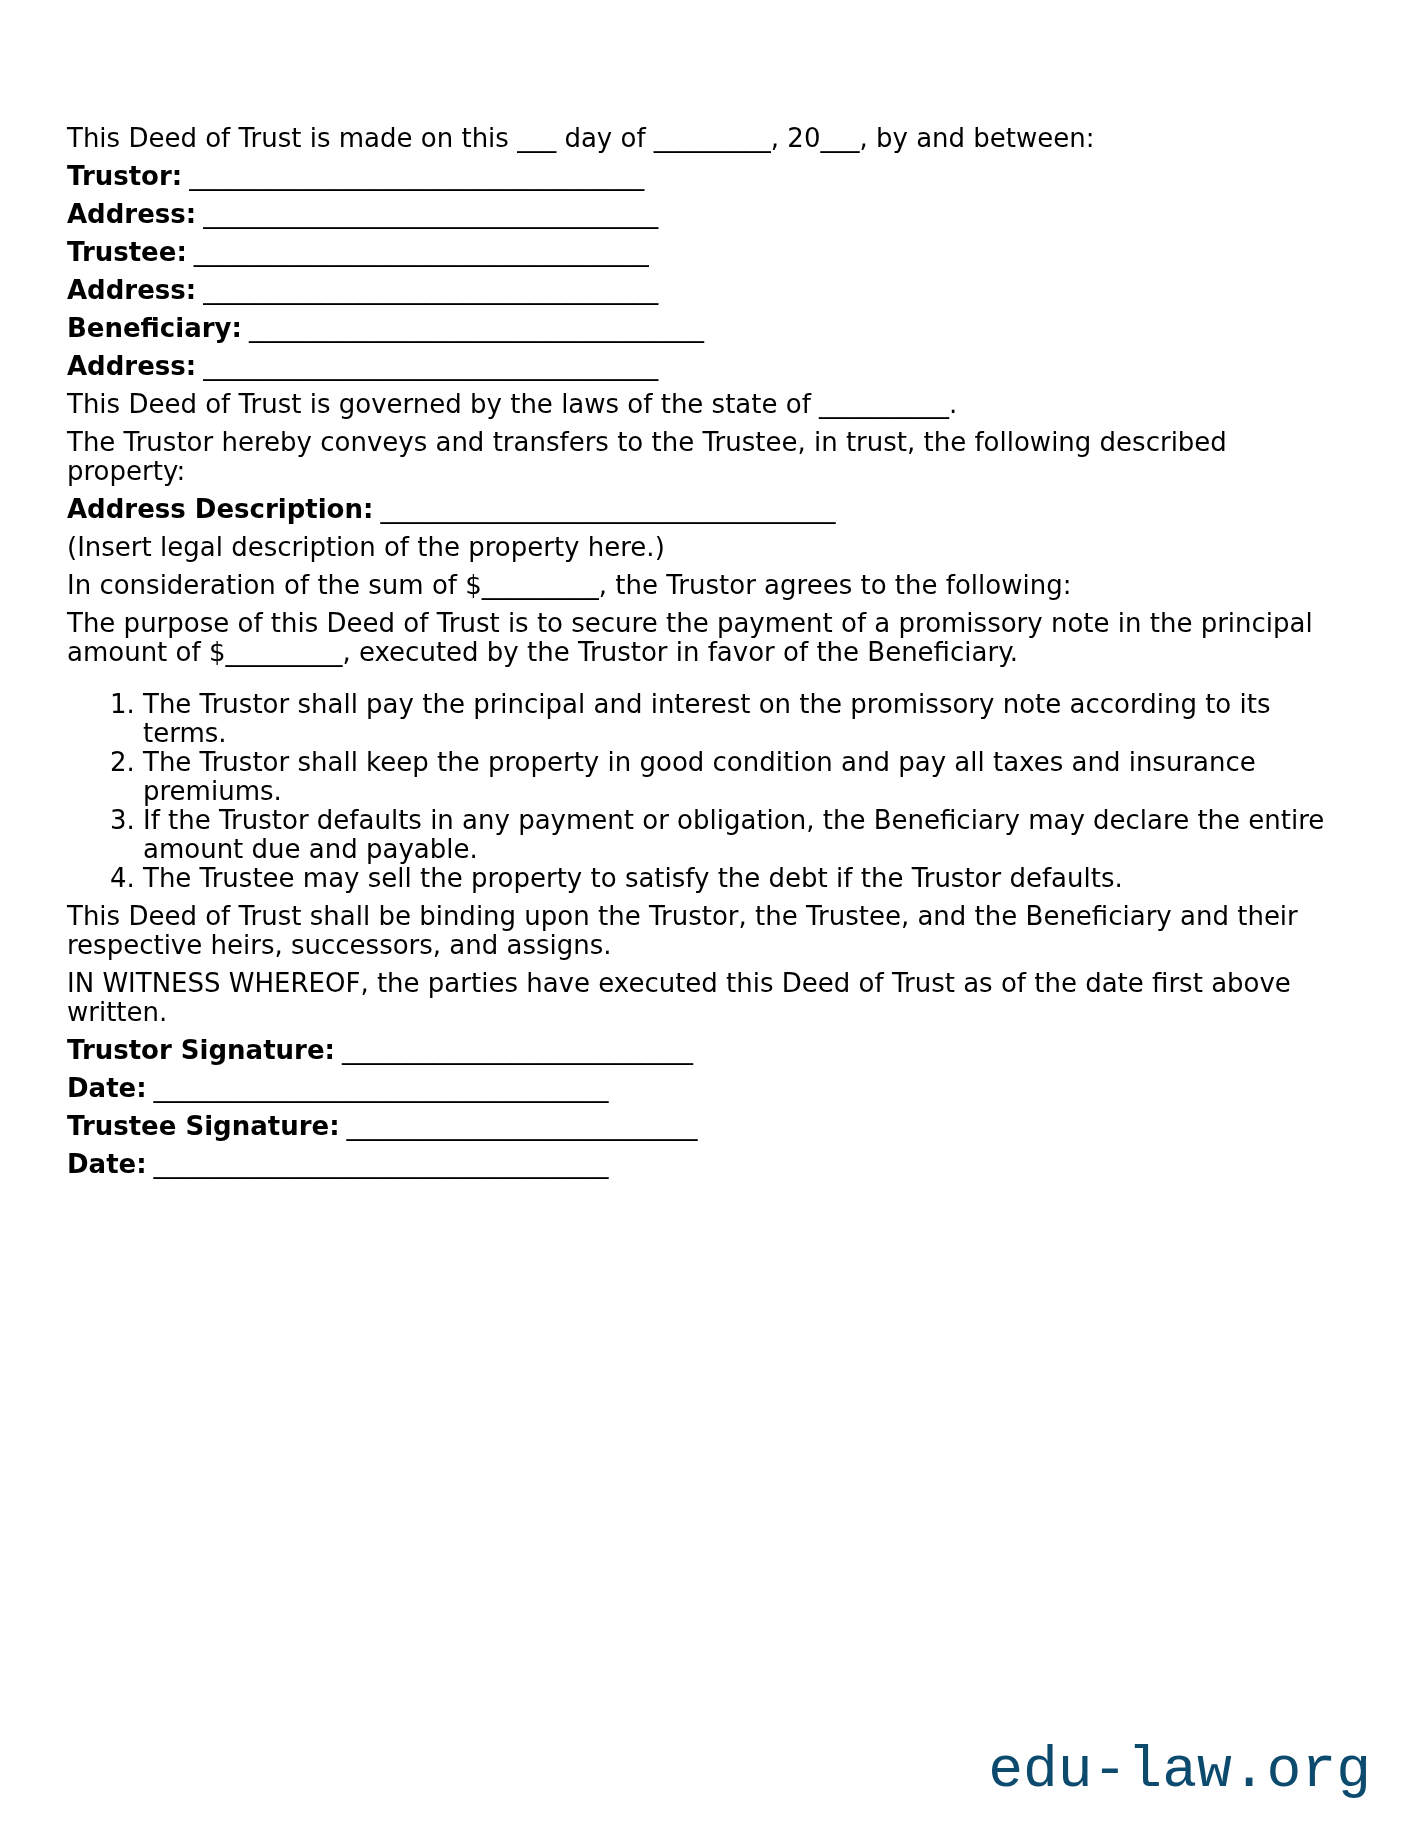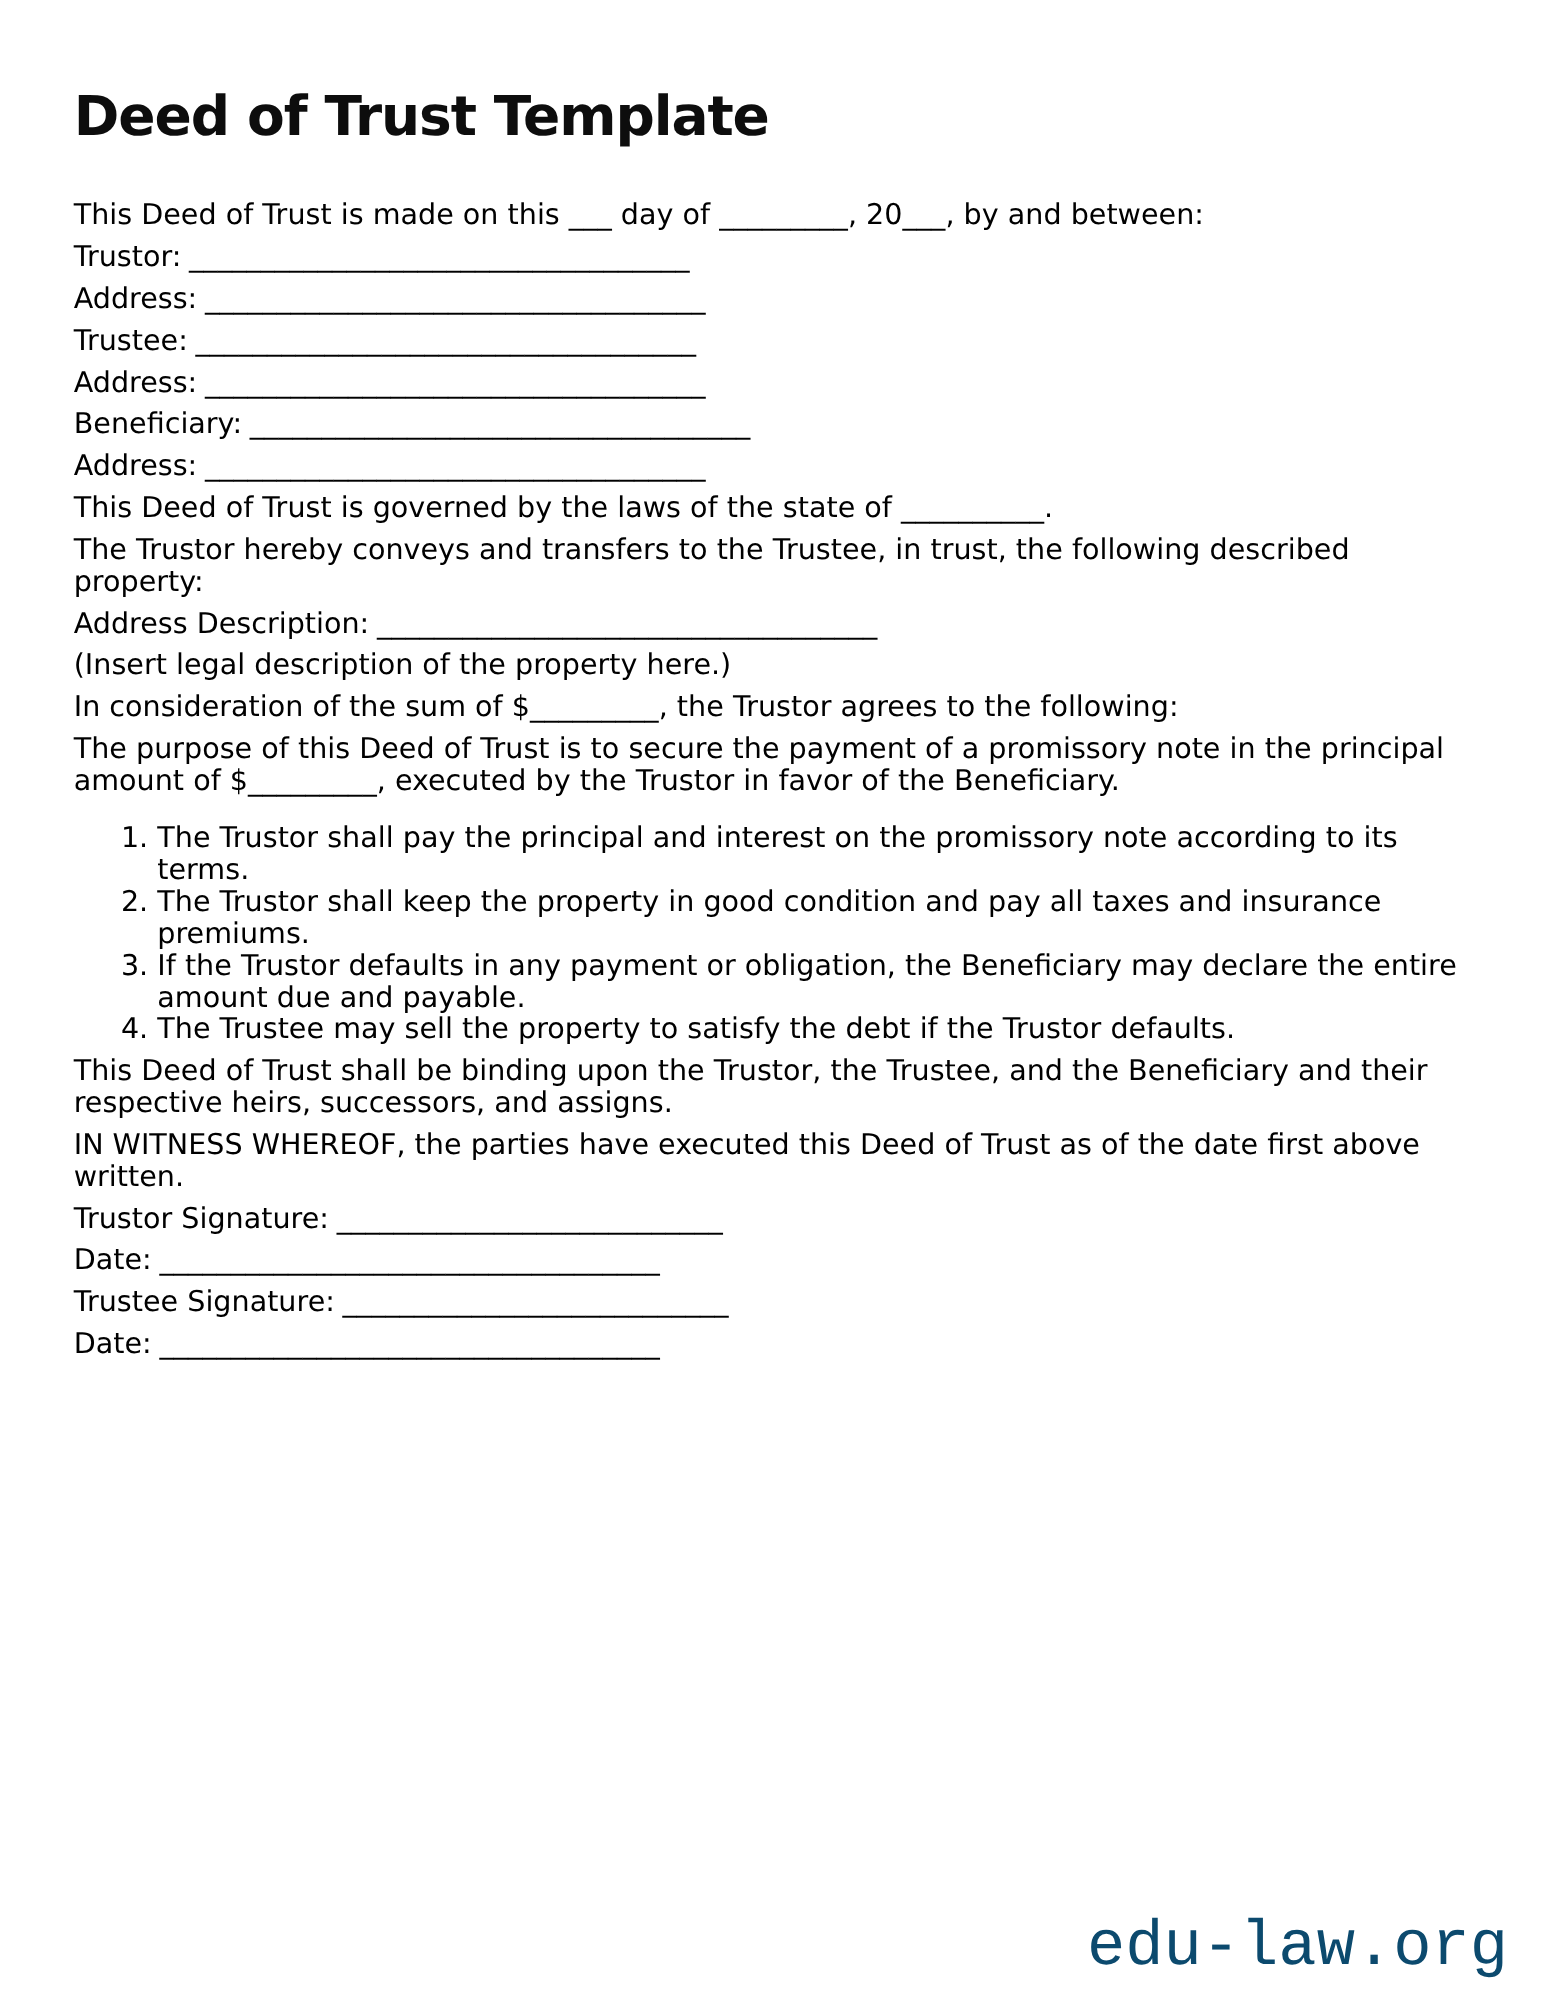--- a/index.html
+++ b/index.html
@@ -28,21 +28,21 @@
   }
   p.para, p.field-row {
     font-size: 26px;
     line-height: 29px;
     margin: 9px 0 0 0;
   }
   p.first-para {
     margin-top: 46px;
   }
   .field-label {
-    font-weight: normal;
+    font-weight: bold;
     text-align: right;
   }
   .field-line {
     margin-left: 7px;
     white-space: nowrap;
   }
   ol.terms {
     margin: 23px 0 0 0;
     padding: 0 0 0 76px;
     font-size: 26px;
@@ -61,21 +61,20 @@
     line-height: 1.0;
     color: #0c4a6e;
     white-space: nowrap;
   }
 </style>
 </head>
 <body>
 
 <div class="page">
 
-  <h1 class="doc-title">Deed of Trust Template</h1>
 
   <p class="para first-para">This Deed of Trust is made on this ___ day of _________, 20___, by and between:</p>
 
   <p class="field-row">
     <span class="field-label">Trustor:</span><span class="field-line">___________________________________</span>
   </p>
 
   <p class="field-row">
     <span class="field-label">Address:</span><span class="field-line">___________________________________</span>
   </p>

